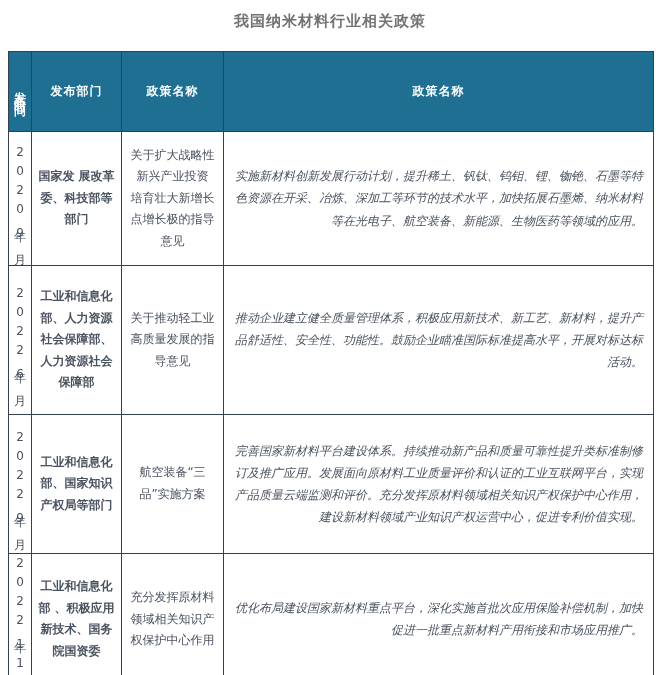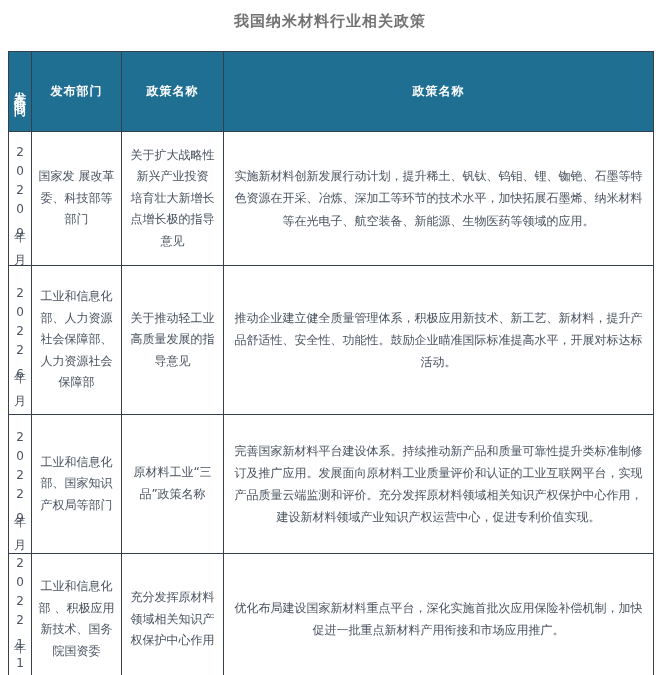--- a/index.html
+++ b/index.html
@@ -60,29 +60,31 @@
     writing-mode: vertical-lr;
     text-orientation: upright;
     letter-spacing: 5px;
     line-height: 1;
   }
   td .vtext { color: #49525f; }
   th .vtext { color: #ffffff; letter-spacing: 4px; }
   td.dept-cell {
     padding: 20px 5px;
     line-height: 1.8;
+    font-weight: bold;
   }
   td.policy-cell {
     padding: 4px 7px;
     line-height: 1.8;
   }
   td.content-cell {
     padding: 6px 10px;
     line-height: 1.85;
-    text-align: center;
+    text-align: right;
+    font-style: italic;
   }
   tr.row-1 { height: 134px; }
   tr.row-2 { height: 137px; }
   tr.row-3 { height: 139px; }
   tr.row-4 { height: 132px; }
 </style>
 </head>
 <body>
 
 <div class="page">
@@ -113,21 +115,21 @@
       </tr>
       <tr class="row-2">
         <td class="time-cell"><span class="vtext">2022年6月</span></td>
         <td class="dept-cell">工业和信息化部、人力资源社会保障部、人力资源社会保障部</td>
         <td class="policy-cell">关于推动轻工业高质量发展的指导意见</td>
         <td class="content-cell">推动企业建立健全质量管理体系，积极应用新技术、新工艺、新材料，提升产品舒适性、安全性、功能性。鼓励企业瞄准国际标准提高水平，开展对标达标活动。</td>
       </tr>
       <tr class="row-3">
         <td class="time-cell"><span class="vtext">2022年9月</span></td>
         <td class="dept-cell">工业和信息化部、国家知识产权局等部门</td>
-        <td class="policy-cell">原材料工业“三品”政策名称</td>
+        <td class="policy-cell">航空装备“三品”实施方案</td>
         <td class="content-cell">完善国家新材料平台建设体系。持续推动新产品和质量可靠性提升类标准制修订及推广应用。发展面向原材料工业质量评价和认证的工业互联网平台，实现产品质量云端监测和评价。充分发挥原材料领域相关知识产权保护中心作用，建设新材料领域产业知识产权运营中心，促进专利价值实现。</td>
       </tr>
       <tr class="row-4">
         <td class="time-cell"><span class="vtext">2022年11月</span></td>
         <td class="dept-cell">工业和信息化部 、积极应用新技术、国务院国资委</td>
         <td class="policy-cell">充分发挥原材料领域相关知识产权保护中心作用</td>
         <td class="content-cell">优化布局建设国家新材料重点平台，深化实施首批次应用保险补偿机制，加快促进一批重点新材料产用衔接和市场应用推广。</td>
       </tr>
     </tbody>
   </table>

